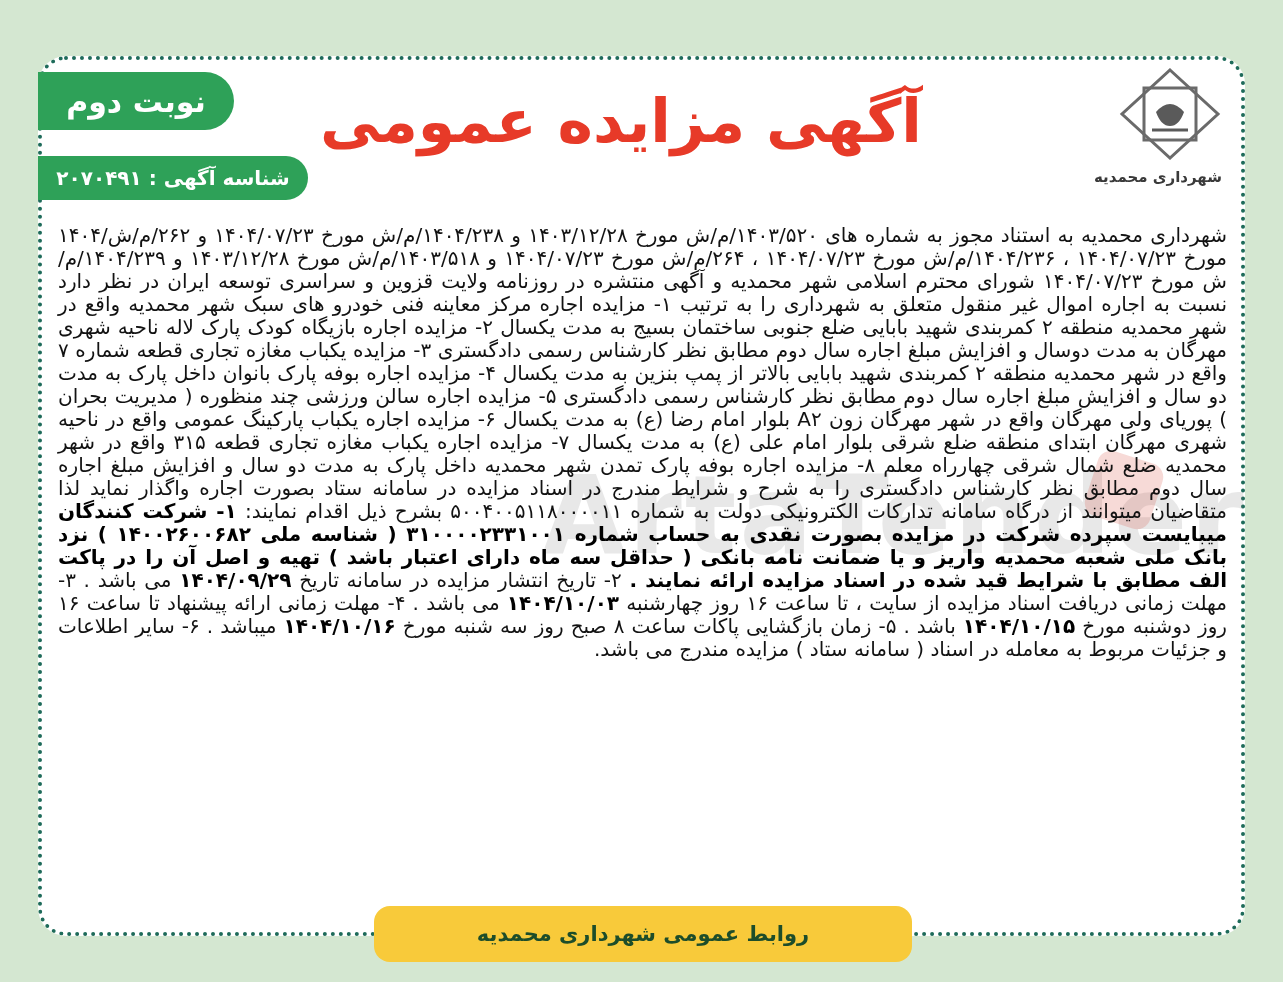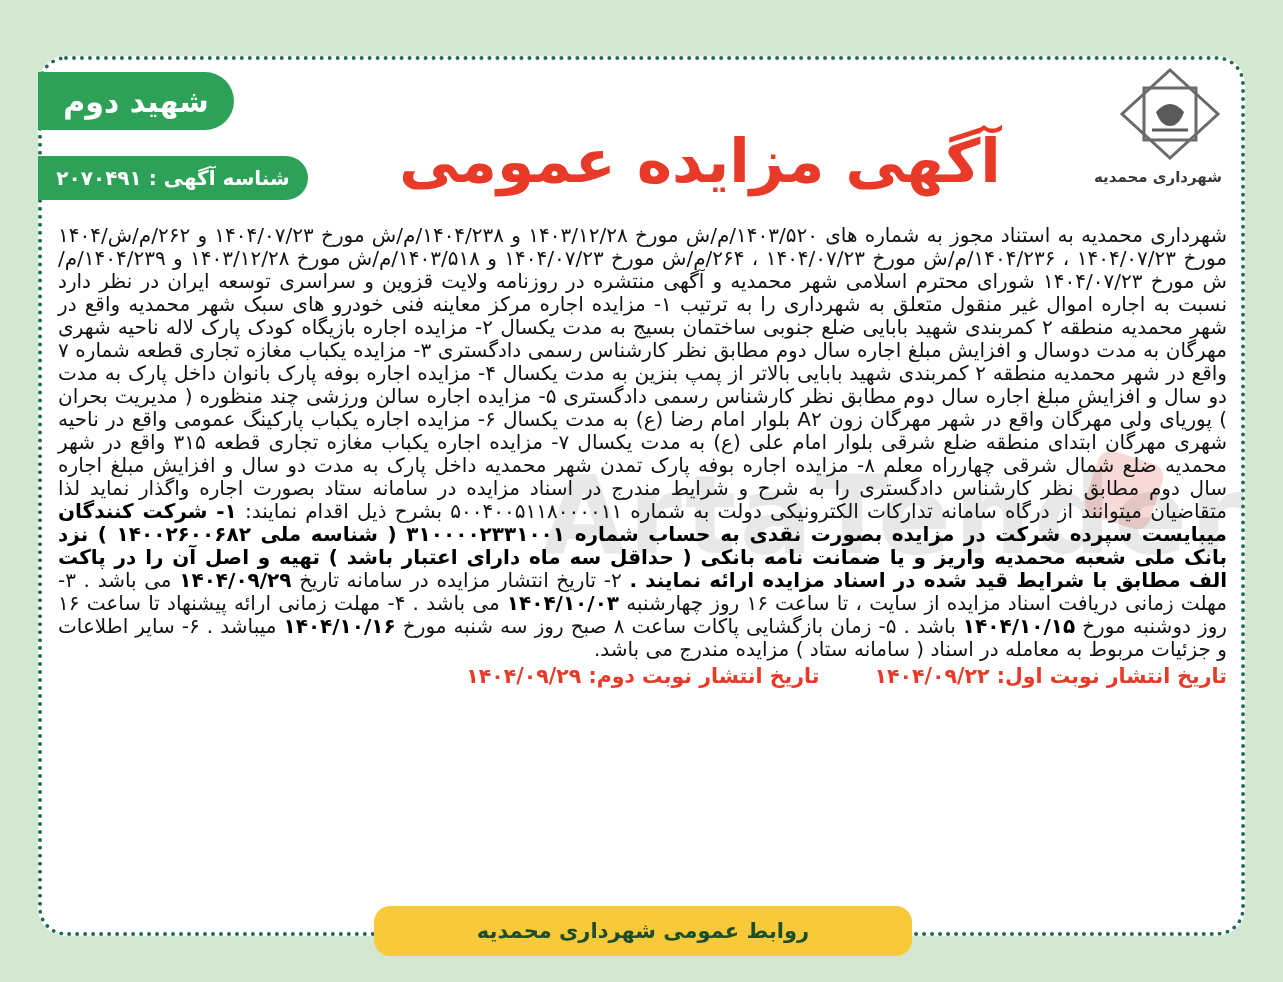--- a/index.html
+++ b/index.html
@@ -56,27 +56,26 @@
     text-align: right;
     color: #e73a28;
     font-weight: bold;
     font-size: 20.5px;
   }
   .dates span + span { margin-right: 48px; }
   .title {
     position: absolute;
     left: 320px; top: 86px;
     width: 760px;
-    text-align: center;
+    text-align: left;
     font-size: 60px;
     font-weight: bold;
     color: #e73a28;
     z-index: 3;
     direction: rtl;
-    margin-top: 40px;
   }
   .badge {
     position: absolute;
     left: 38px;
     background: #2ea158;
     color: #ffffff;
     font-weight: bold;
     display: flex;
     align-items: center;
     justify-content: center;
@@ -105,21 +104,21 @@
   .logo-caption {
     margin-top: 4px;
     font-size: 15px;
     font-weight: bold;
     color: #3a3a3a;
     direction: rtl;
   }
   .footer-pill {
     position: absolute;
     left: 374px; top: 906px;
-    width: 538px; height: 50px;
+    width: 538px; height: 56px;
     background: #f8ca3a;
     border-radius: 16px;
     display: flex;
     align-items: center;
     justify-content: center;
     font-size: 21px;
     font-weight: bold;
     color: #1d4d2a;
     direction: rtl;
     z-index: 5;
@@ -128,28 +127,24 @@
 </head>
 <body>
 
 <div class="card">
   <div class="watermark">ArtaTender</div>
   <div class="watermark-mark"></div>
 
   <div class="body-text">
     <span>شهرداری محمدیه به استناد مجوز به شماره های ۱۴۰۳/۵۲۰/م/ش مورخ ۱۴۰۳/۱۲/۲۸ و ۱۴۰۴/۲۳۸/م/ش مورخ ۱۴۰۴/۰۷/۲۳ و ۲۶۲/م/ش/۱۴۰۴ مورخ ۱۴۰۴/۰۷/۲۳ ، ۱۴۰۴/۲۳۶/م/ش مورخ ۱۴۰۴/۰۷/۲۳ ، ۲۶۴/م/ش مورخ ۱۴۰۴/۰۷/۲۳ و ۱۴۰۳/۵۱۸/م/ش مورخ ۱۴۰۳/۱۲/۲۸ و ۱۴۰۴/۲۳۹/م/ش مورخ ۱۴۰۴/۰۷/۲۳ شورای محترم اسلامی شهر محمدیه و آگهی منتشره در روزنامه ولایت قزوین و سراسری توسعه ایران در نظر دارد نسبت به اجاره اموال غیر منقول متعلق به شهرداری را به ترتیب ۱- مزایده اجاره مرکز معاینه فنی خودرو های سبک شهر محمدیه واقع در شهر محمدیه منطقه ۲ کمربندی شهید بابایی ضلع جنوبی ساختمان بسیج به مدت یکسال ۲- مزایده اجاره بازیگاه کودک پارک لاله ناحیه شهری مهرگان به مدت دوسال و افزایش مبلغ اجاره سال دوم مطابق نظر کارشناس رسمی دادگستری ۳- مزایده یکباب مغازه تجاری قطعه شماره ۷ واقع در شهر محمدیه منطقه ۲ کمربندی شهید بابایی بالاتر از پمپ بنزین به مدت یکسال ۴- مزایده اجاره بوفه پارک بانوان داخل پارک به مدت دو سال و افزایش مبلغ اجاره سال دوم مطابق نظر کارشناس رسمی دادگستری ۵- مزایده اجاره سالن ورزشی چند منظوره ( مدیریت بحران ) پوریای ولی مهرگان واقع در شهر مهرگان زون A۲ بلوار امام رضا (ع) به مدت یکسال ۶- مزایده اجاره یکباب پارکینگ عمومی واقع در ناحیه شهری مهرگان ابتدای منطقه ضلع شرقی بلوار امام علی (ع) به مدت یکسال ۷- مزایده اجاره یکباب مغازه تجاری قطعه ۳۱۵ واقع در شهر محمدیه ضلع شمال شرقی چهارراه معلم ۸- مزایده اجاره بوفه پارک تمدن شهر محمدیه داخل پارک به مدت دو سال و افزایش مبلغ اجاره سال دوم مطابق نظر کارشناس دادگستری را به شرح و شرایط مندرج در اسناد مزایده در سامانه ستاد بصورت اجاره واگذار نماید لذا متقاضیان میتوانند از درگاه سامانه تدارکات الکترونیکی دولت به شماره ۵۰۰۴۰۰۵۱۱۸۰۰۰۰۱۱ بشرح ذیل اقدام نمایند: </span><b>۱- شرکت کنندگان میبایست سپرده شرکت در مزایده بصورت نقدی به حساب شماره ۳۱۰۰۰۰۲۳۳۱۰۰۱ ( شناسه ملی ۱۴۰۰۲۶۰۰۶۸۲ ) نزد بانک ملی شعبه محمدیه واریز و یا ضمانت نامه بانکی ( حداقل سه ماه دارای اعتبار باشد ) تهیه و اصل آن را در پاکت الف مطابق با شرایط قید شده در اسناد مزایده ارائه نمایند .</b><span> ۲- تاریخ انتشار مزایده در سامانه تاریخ </span><b>۱۴۰۴/۰۹/۲۹</b><span> می باشد . ۳- مهلت زمانی دریافت اسناد مزایده از سایت ، تا ساعت ۱۶ روز چهارشنبه </span><b>۱۴۰۴/۱۰/۰۳</b><span> می باشد . ۴- مهلت زمانی ارائه پیشنهاد تا ساعت ۱۶ روز دوشنبه مورخ </span><b>۱۴۰۴/۱۰/۱۵</b><span> باشد . ۵- زمان بازگشایی پاکات ساعت ۸ صبح روز سه شنبه مورخ </span><b>۱۴۰۴/۱۰/۱۶</b><span> میباشد . ۶- سایر اطلاعات و جزئیات مربوط به معامله در اسناد ( سامانه ستاد ) مزایده مندرج می باشد.</span>
 
-    <div class="dates">
-      <span>تاریخ انتشار نوبت اول: ۱۴۰۴/۰۹/۲۲</span>
-      <span>تاریخ انتشار نوبت دوم: ۱۴۰۴/۰۹/۲۹</span>
-    </div>
   </div>
 </div>
 
-<div class="badge badge-round">شهید دوم</div>
+<div class="badge badge-round">نوبت دوم</div>
 <div class="badge badge-id">شناسه آگهی : ۲۰۷۰۴۹۱</div>
 
 <div class="title">آگهی مزایده عمومی</div>
 
 <div class="logo-wrap">
   <svg width="104" height="92" viewBox="0 0 104 92">
     <polygon points="52,2 100,46 52,90 4,46" fill="none" stroke="#6a6a6a" stroke-width="3"></polygon>
     <rect x="26" y="20" width="52" height="52" fill="none" stroke="#6a6a6a" stroke-width="3"></rect>
     <path d="M38 44 q14 -16 28 0 q-5 14 -14 14 q-9 0 -14 -14 z" fill="#5a5a5a"></path>
     <line x1="34" y1="62" x2="70" y2="62" stroke="#5a5a5a" stroke-width="3"></line>

